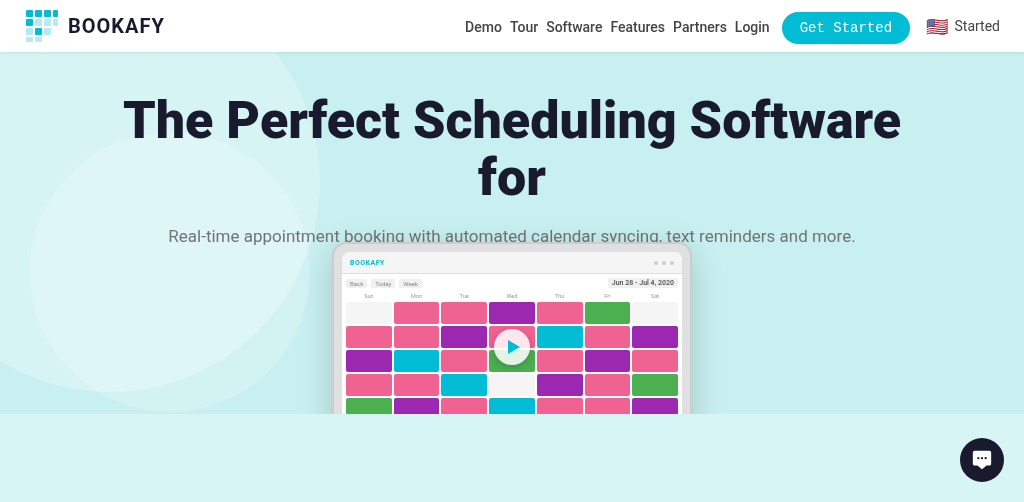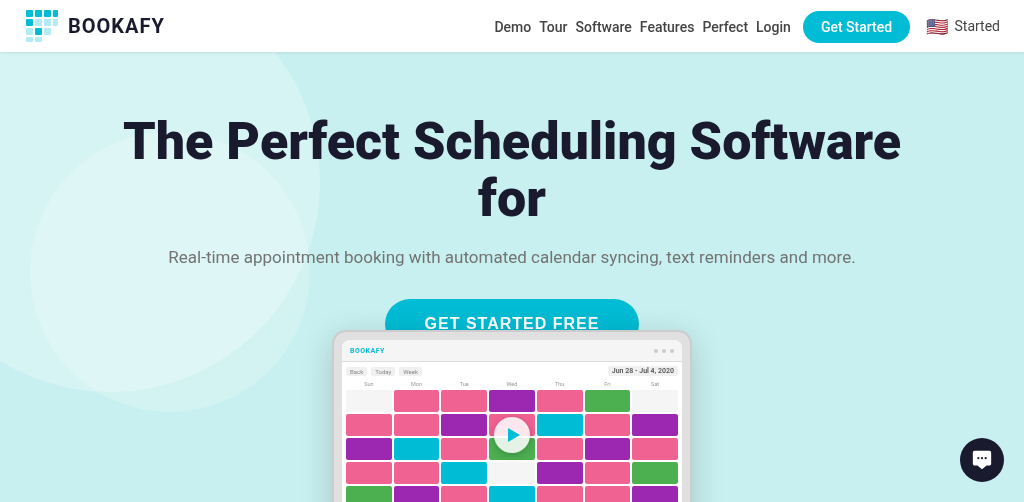--- a/index.html
+++ b/index.html
@@ -53,43 +53,44 @@
     }
     .btn-get-started {
       background: #00bcd4;
       color: #fff !important;
       padding: 8px 18px;
       border-radius: 24px;
       font-size: 14px;
       font-weight: 600;
       text-decoration: none;
       margin-left: 4px;
+      font-family: Liberation Mono, monospace;
     }
     .lang-selector {
       display: flex;
       align-items: center;
       gap: 6px;
       margin-left: 16px;
       font-size: 14px;
       color: #444;
     }
     .flag {
       font-size: 18px;
     }
 
     
     .hero {
       background: #c8f0f0;
       position: relative;
-      height: 450px;
+      height: 362px;
       overflow: hidden;
       display: flex;
       flex-direction: column;
       align-items: center;
-      padding-top: 61px;
+      padding-top: 40px;
     }
 
     
     .hero::before {
       content: '';
       position: absolute;
       width: 420px;
       height: 420px;
       border-radius: 50%;
       background: rgba(255,255,255,0.25);
@@ -307,21 +308,21 @@
       <rect x="11" y="29" width="7" height="5" rx="1" fill="#b2ebf2"></rect>
     </svg>
     <span class="logo-text">BOOKAFY</span>
   </a>
 
   <ul class="nav-links">
     <li><a href="#">Demo</a></li>
     <li><a href="#">Tour</a></li>
     <li><a href="#">Software</a></li>
     <li><a href="#">Features</a></li>
-    <li><a href="#">Perfect</a></li>
+    <li><a href="#">Partners</a></li>
     <li><a href="#">Login</a></li>
     <li><a href="#" class="btn-get-started">Get Started</a></li>
   </ul>
 
   <div class="lang-selector">
     <span class="flag">🇺🇸</span>
     <span>Started</span>
   </div>
 </nav>
 

